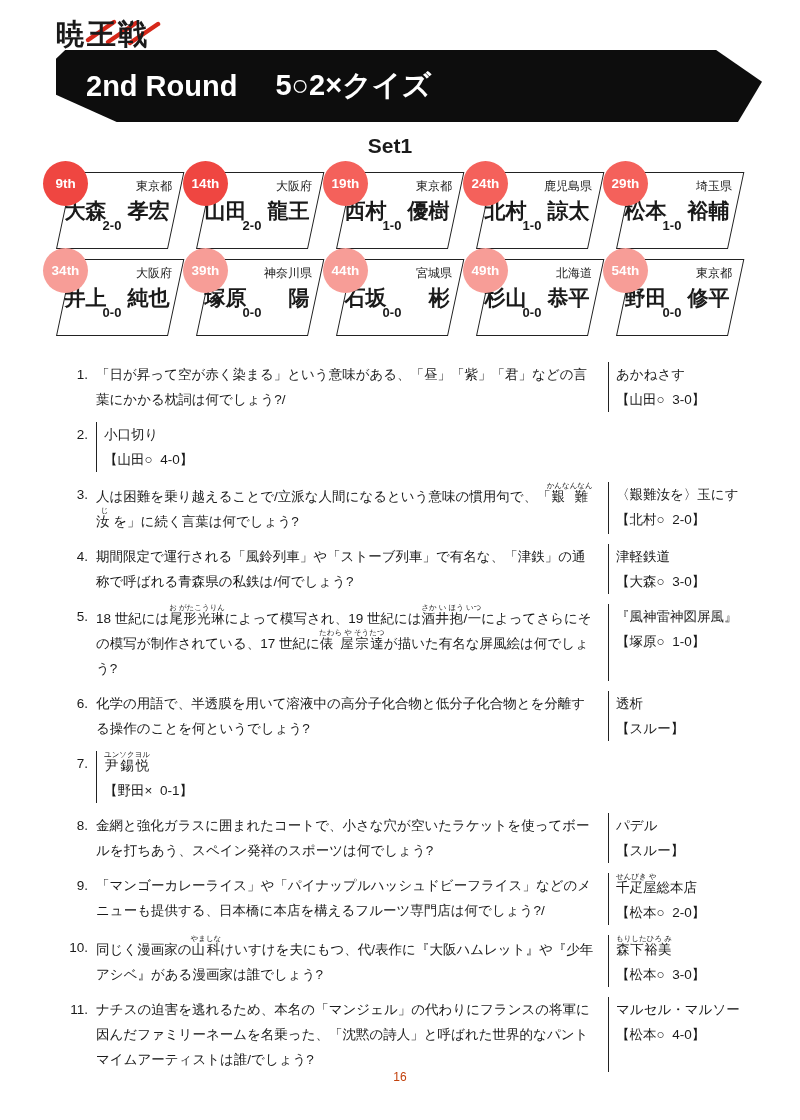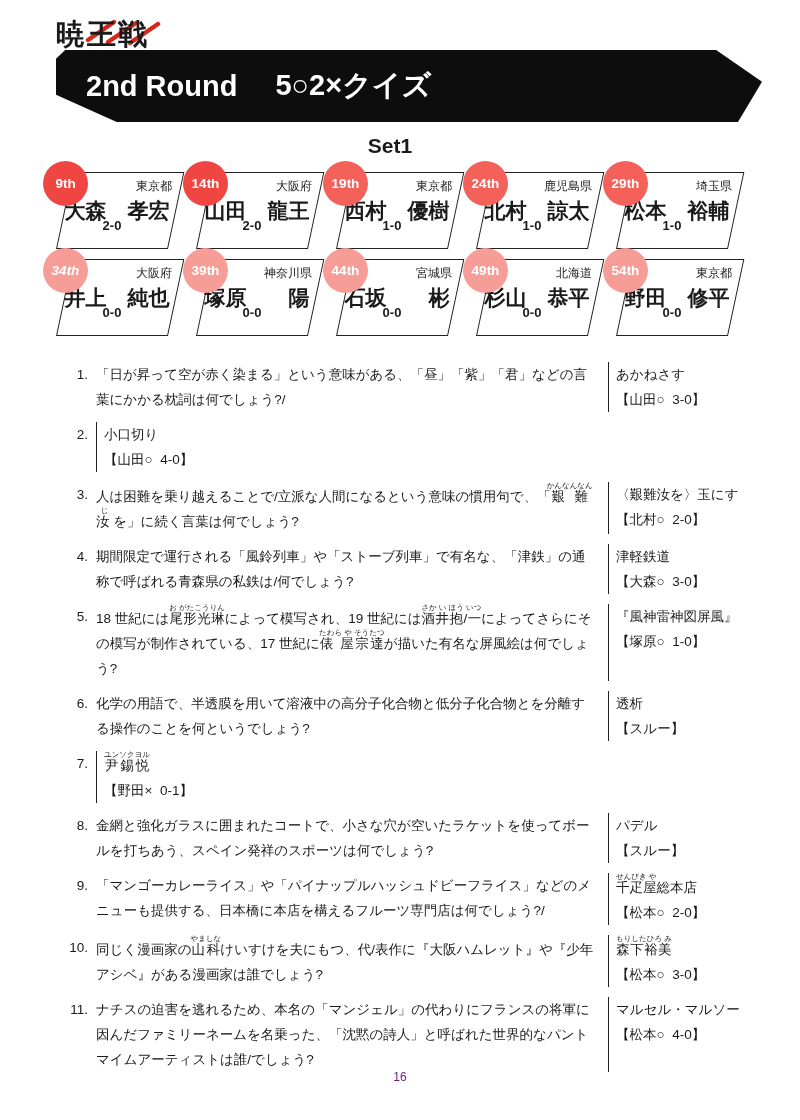--- a/index.html
+++ b/index.html
@@ -51,21 +51,21 @@
   .q-no { width:32px; flex:none; text-align:right; padding-right:8px;
           font-size:13.5px; line-height:25px; }
   .q-text { flex:1; font-size:13.5px; line-height:25px; padding-right:10px; }
   .q-ans { width:132px; flex:none; border-left:1.4px solid #222; padding-left:7px;
            font-size:13.5px; line-height:25px; }
   .ans-result { white-space:pre; }
   ruby rt { font-size:7.5px; letter-spacing:0; }
 
   
   .page-number { position:absolute; left:0; right:0; top:1070px; text-align:center;
-                 font-size:12px; color:#701a75; }
+                 font-size:12px; color:#c2410c; }
 </style>
 </head>
 <body>
 
 <div class="page">
 
   <div class="logo">
     <span class="logo-strokes">
       <svg width="78" height="28" viewBox="0 0 78 28">
         <g stroke="#d6281a" stroke-width="4.5" stroke-linecap="round">
@@ -119,21 +119,21 @@
           <div class="frame"></div>
           <div class="badge" style="background: rgb(244, 97, 91);">29th</div>
           <div class="pref">埼玉県</div>
           <div class="pname">松本　裕輔</div>
           <div class="score">1-0</div>
         </div>
       </div>
       <div class="player-row">
         <div class="card">
           <div class="frame"></div>
-          <div class="badge" style="background: rgb(247, 157, 151); font-style: italic;">34th</div>
+          <div class="badge" style="background: rgb(247, 157, 151);">34th</div>
           <div class="pref">大阪府</div>
           <div class="pname">井上　純也</div>
           <div class="score">0-0</div>
         </div>
         <div class="card">
           <div class="frame"></div>
           <div class="badge" style="background: rgb(247, 157, 151);">39th</div>
           <div class="pref">神奈川県</div>
           <div class="pname">塚原　　陽</div>
           <div class="score">0-0</div>

